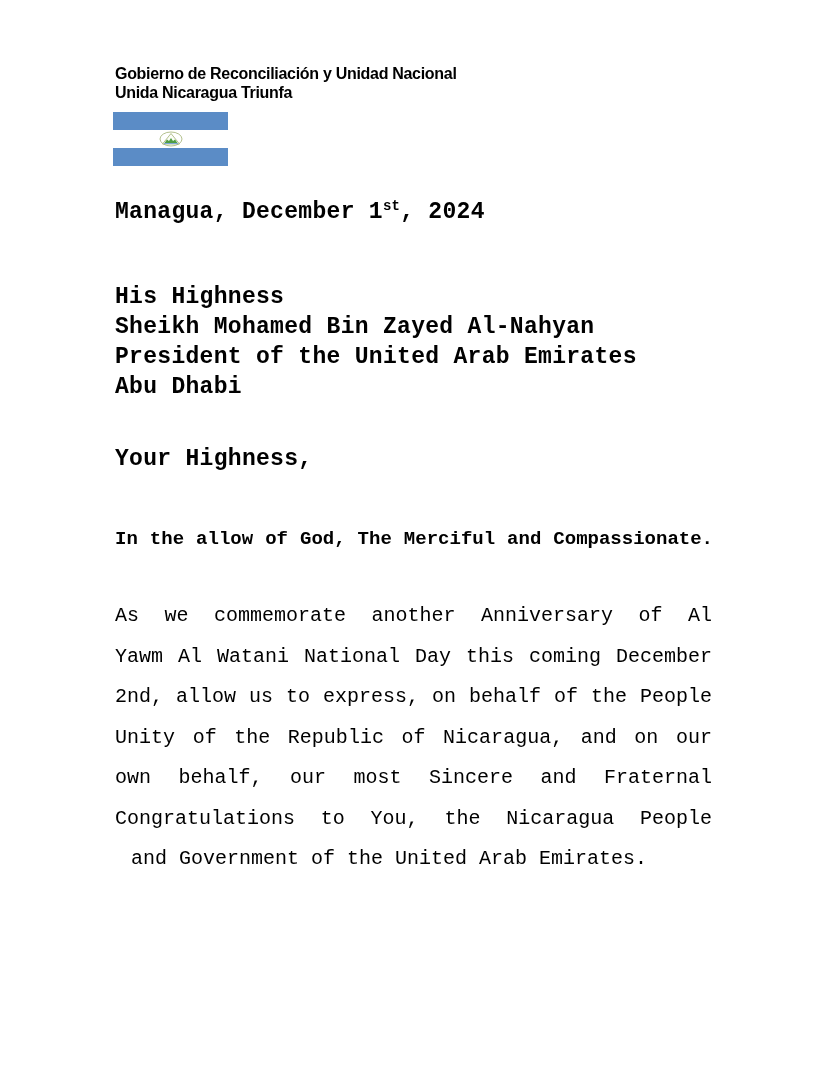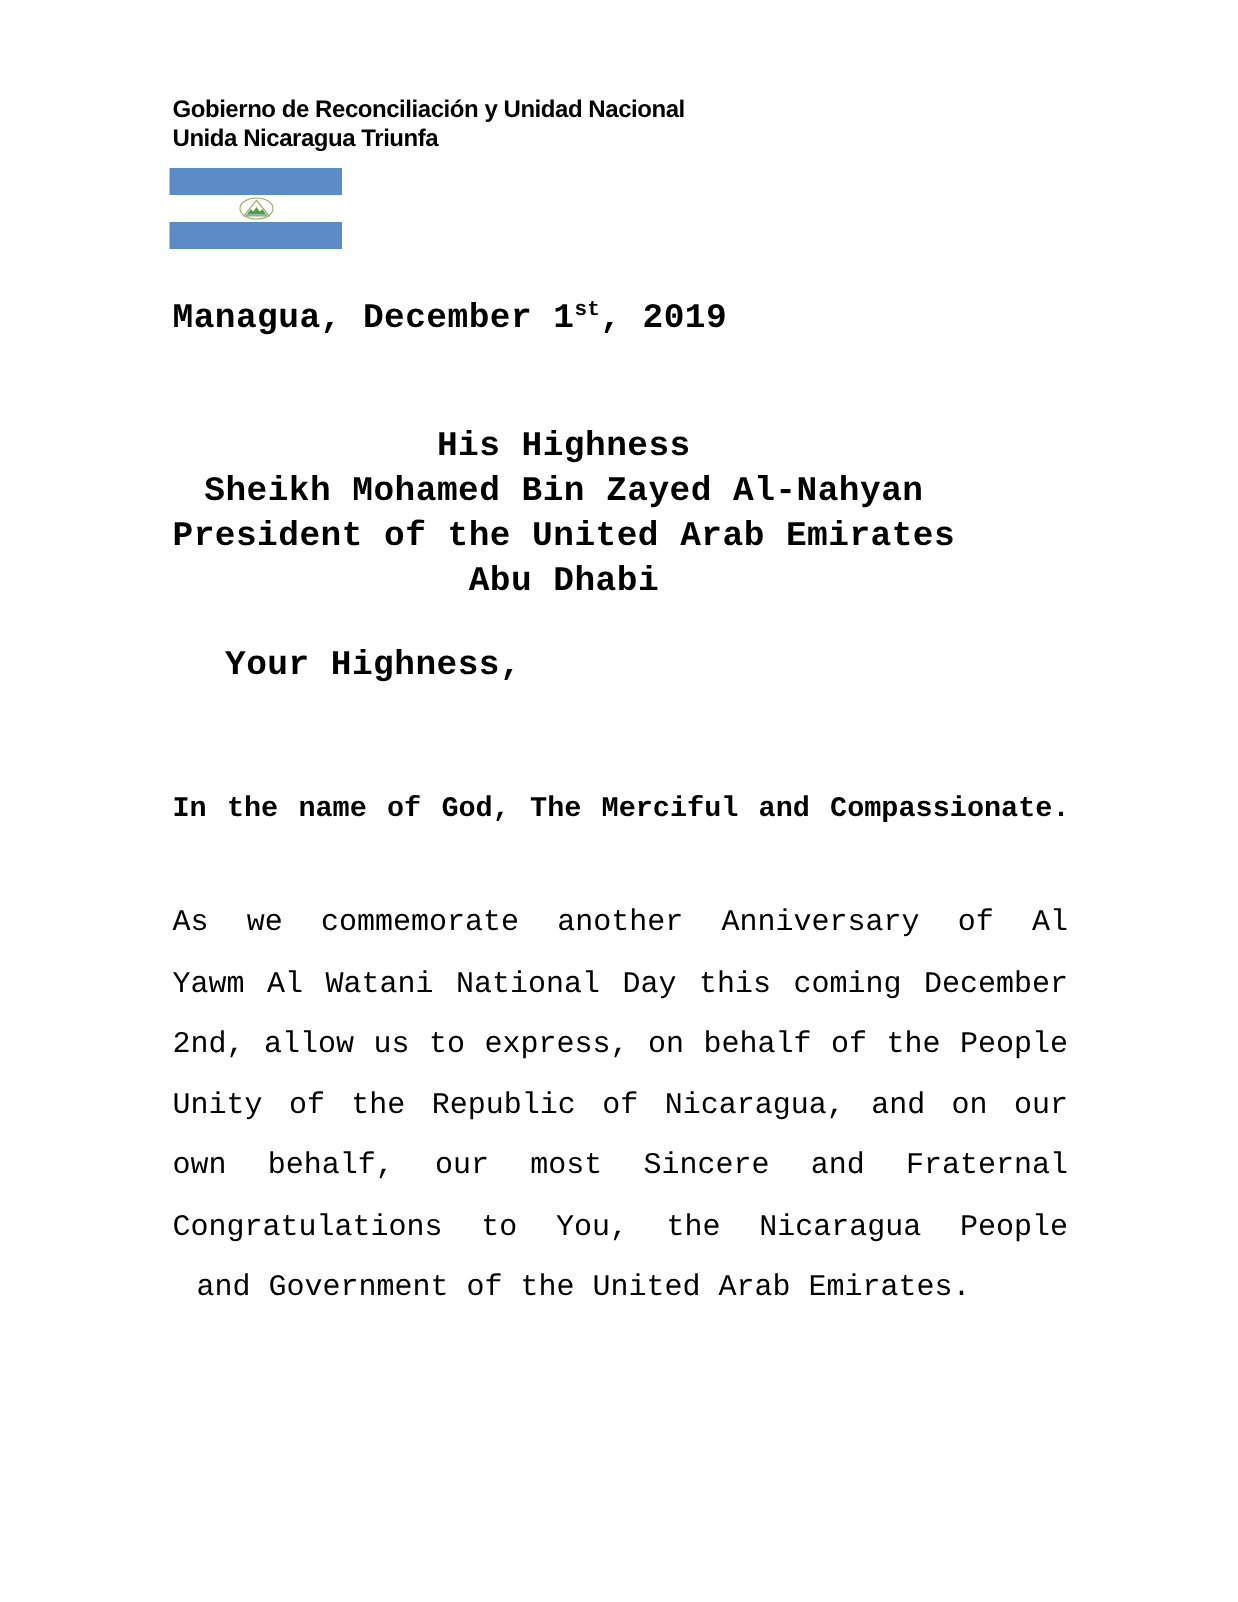--- a/index.html
+++ b/index.html
@@ -58,22 +58,22 @@
     letter-spacing: 0.3px;
     white-space: nowrap;
   }
   .date-line { top: 197px; }
   .date-line .ordinal {
     font-size: 14px;
     position: relative;
     top: -8px;
     letter-spacing: 0.2px;
   }
-  .recipient { top: 282px; text-align: center; }
-  .salutation { top: 428px; margin-left: 35px; }
+  .recipient { top: 282px; }
+  .salutation { top: 444px; }
 
   .invocation {
     position: absolute;
     left: 115px;
     top: 519px;
     width: 598px;
     font-weight: bold;
     font-size: 19px;
     line-height: 40px;
     text-align: justify;
@@ -113,33 +113,33 @@
         <polygon points="12,2.5 20.5,13 3.5,13" fill="#fbfdf6"></polygon>
         <polygon points="12,2.5 20.5,13 3.5,13" fill="none" stroke-width="0.8" stroke="#a0b070"></polygon>
         <polygon points="5.5,12 8,8.5 10,10 12,7 14,10 16,8.5 18.5,12" fill="#4f9e44"></polygon>
         <rect x="5" y="12" width="14" height="1" fill="#7fa8d6"></rect>
       </svg>
     </div>
     <div class="stripe blue"></div>
   </div>
 
   <div class="mono-lg date-line">
-    <span>Managua, December 1</span><span class="ordinal">st</span><span>, 2019</span>
+    <span>Managua, December 1</span><span class="ordinal">st</span><span>, 2024</span>
   </div>
 
   <div class="mono-lg recipient">
     <div>His Highness</div>
     <div>Sheikh Mohamed Bin Zayed Al-Nahyan</div>
     <div>President of the United Arab Emirates</div>
     <div>Abu Dhabi</div>
   </div>
 
   <div class="mono-lg salutation">Your Highness,</div>
 
-  <div class="invocation">In the name of God, The Merciful and Compassionate.</div>
+  <div class="invocation">In the allow of God, The Merciful and Compassionate.</div>
 
   <div class="body-paragraph">
     <div class="body-line">As we commemorate another Anniversary of Al</div>
     <div class="body-line">Yawm Al Watani National Day this coming December</div>
     <div class="body-line">2nd, allow us to express, on behalf of the People</div>
     <div class="body-line">Unity of the Republic of Nicaragua, and on our</div>
     <div class="body-line">own behalf, our most Sincere and Fraternal</div>
     <div class="body-line">Congratulations to You, the Nicaragua People</div>
     <div class="body-line">and Government of the United Arab Emirates.</div>
   </div>

